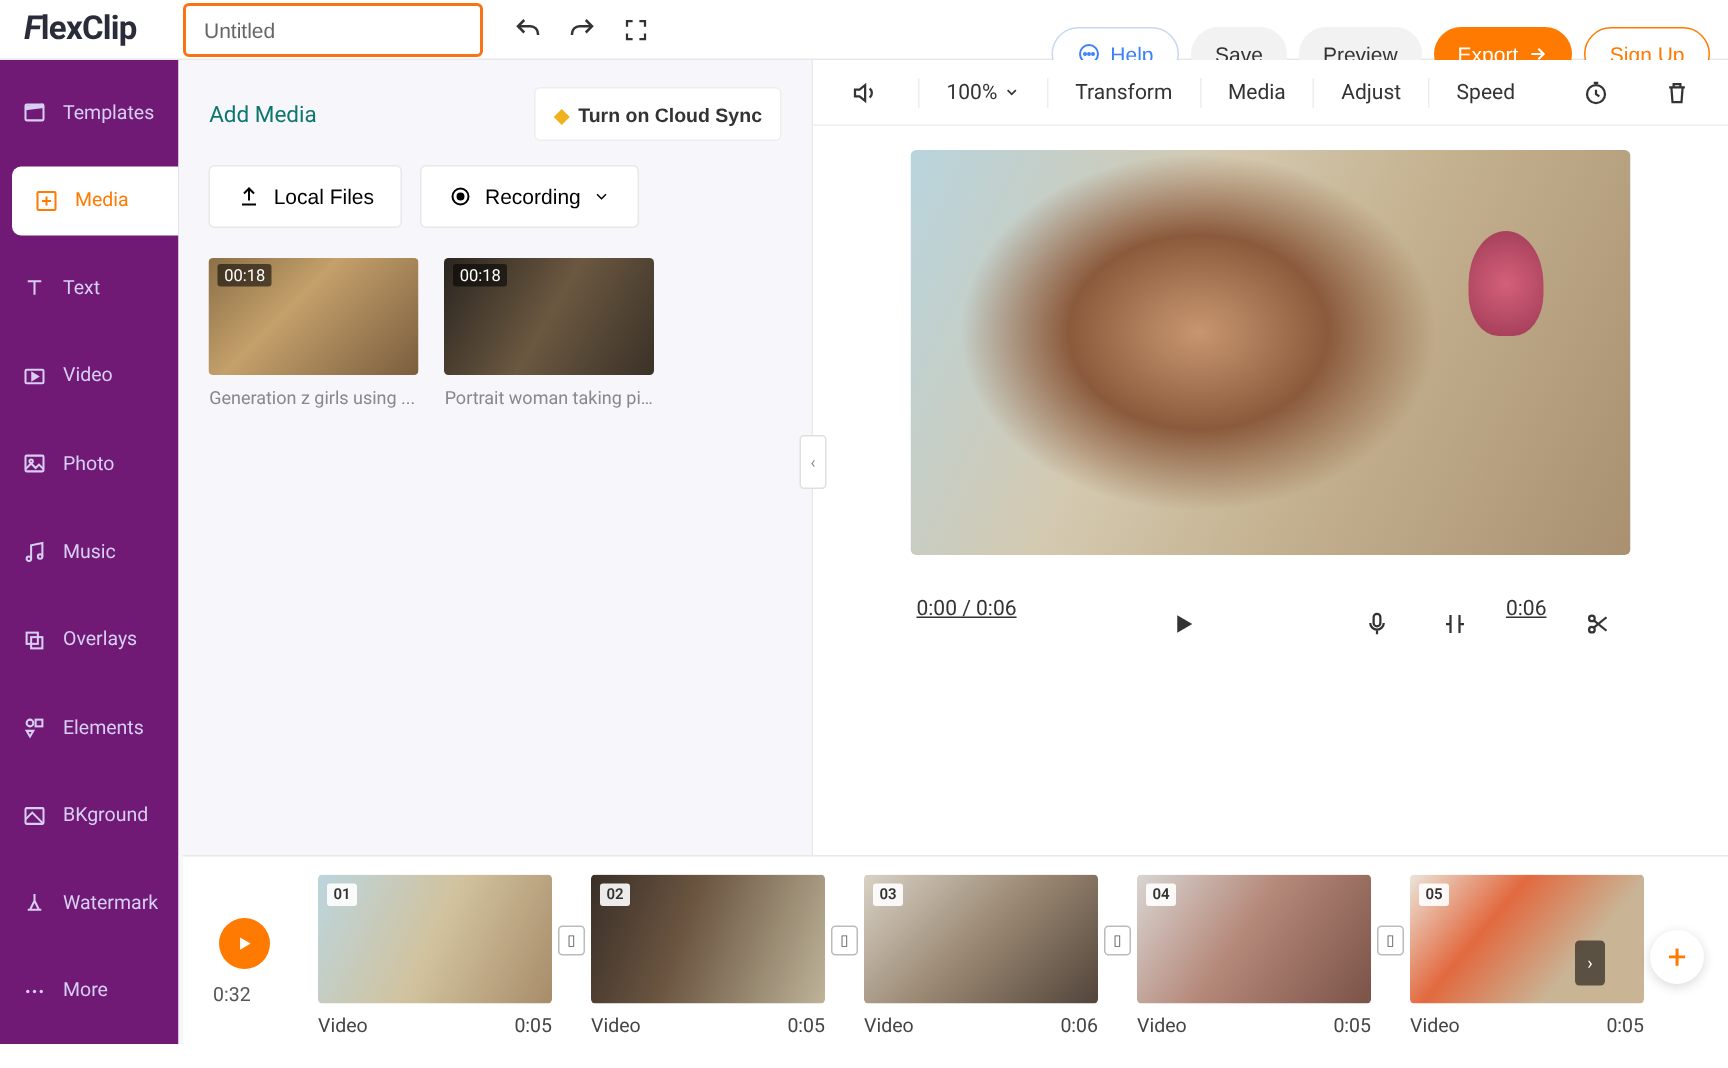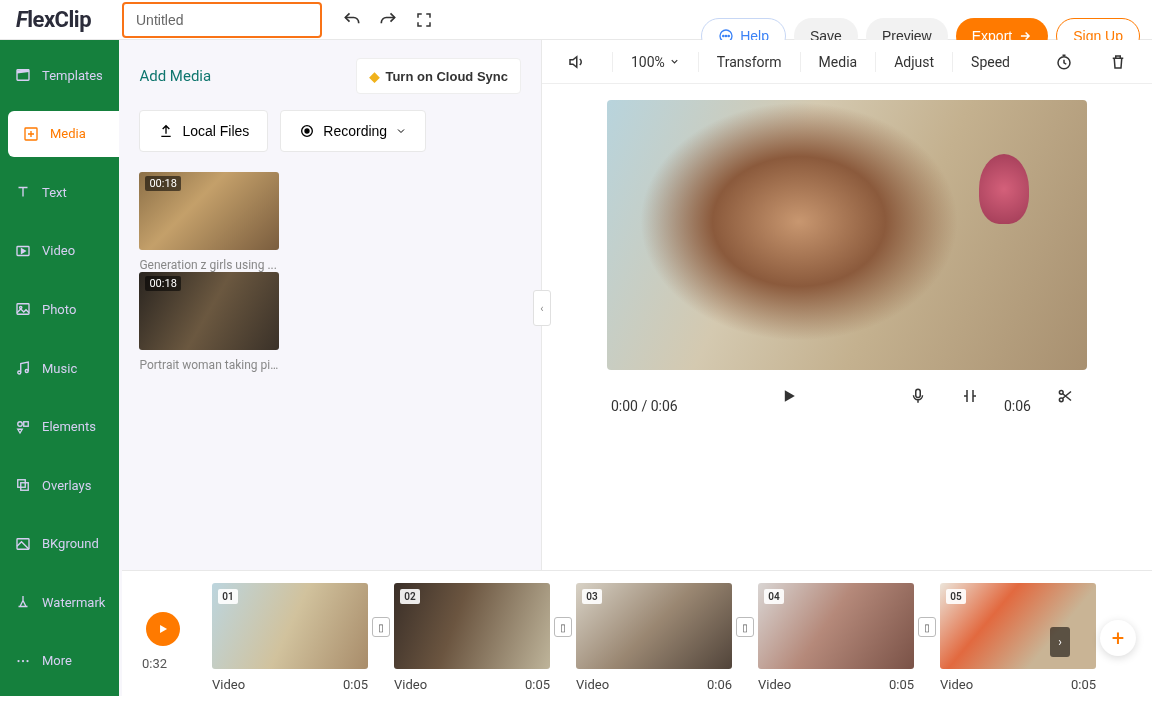--- a/index.html
+++ b/index.html
@@ -10,43 +10,43 @@
 .title-input { width: 200px; height: 36px; border: 2px solid #f97316; border-radius: 4px; padding: 0 12px; font-size: 14px; color: #666; }
 .toolbar-gap { width: 12px; }
 .icon-btn { width: 36px; height: 36px; display: inline-flex; align-items: center; justify-content: center; cursor: pointer; color: #333; }
 .topbar-spacer { flex: 1; }
 .pill-btn { height: 36px; border-radius: 18px; border: 1px solid #ddd; background: #fff; padding: 0 16px; font-size: 14px; display: inline-flex; align-items: center; gap: 6px; margin-left: 8px; cursor: pointer; margin-top: 32px; }
 .pill-btn.help { color: #3b82f6; border-color: #c7d7f5; }
 .pill-btn.ghost { border: none; background: #f2f2f2; color: #333; }
 .pill-btn.primary { background: #ff7a00; color: #fff; border: none; font-weight: 500; }
 .pill-btn.outline-orange { border-color: #ff7a00; color: #ff7a00; }
 .layout { display: flex; height: calc(100% - 56px); }
-.sidebar { width: 122px; background: #15803d; color: #d7cff3; display: flex; flex-direction: column; padding-top: 12px; }
+.sidebar { width: 122px; background: #701a75; color: #d7cff3; display: flex; flex-direction: column; padding-top: 12px; }
 .side-item { display: flex; align-items: center; gap: 10px; padding: 0 14px; height: 48px; font-size: 13px; cursor: pointer; margin-bottom: 12px; }
 .side-item.active { background: #fff; color: #ff7a00; border-radius: 6px 0 0 6px; margin-left: 8px; }
 .side-item svg { width: 18px; height: 18px; flex-shrink: 0; }
 .panel { width: 488px; background: #f7f6fb; display: flex; flex-direction: column; }
 .panel-head { display: flex; align-items: center; justify-content: space-between; padding: 16px 20px 0 20px; height: 56px; }
 .panel-head h2 { font-size: 15px; font-weight: 400; color: #0f766e; text-align: right; }
 .cloud-sync { background: #fff; border: 1px solid #eee; border-radius: 4px; height: 36px; padding: 0 12px; font-size: 13px; display: inline-flex; align-items: center; gap: 6px; cursor: pointer; font-weight: 600; color: #333;}
 .cloud-sync .gem { color: #f0b21c; }
 .panel-btns { display: flex; gap: 12px; padding: 0 20px; margin-top: 14px; }
 .white-btn { background: #fff; border: 1px solid #e8e8e8; border-radius: 4px; height: 42px; padding: 0 18px; font-size: 14px; display: inline-flex; align-items: center; gap: 8px; cursor: pointer; }
-.media-grid { display: flex; gap: 0; padding: 20px; flex-direction: column; }
+.media-grid { display: flex; gap: 17px; padding: 20px; }
 .media-card { width: 140px; }
 .thumb { width: 140px; height: 78px; border-radius: 3px; position: relative; overflow: hidden; }
 .thumb .dur { position: absolute; top: 4px; left: 6px; background: rgba(0,0,0,0.55); color: #fff; font-size: 11px; padding: 1px 4px; border-radius: 2px; }
 .media-cap { font-size: 12px; color: #888; margin-top: 8px; white-space: nowrap; overflow: hidden; text-overflow: ellipsis; }
 .preview-col { flex: 1; display: flex; flex-direction: column; background: #fff; border-left: 1px solid #e8e8e8; position: relative; }
 .preview-toolbar { height: 44px; display: flex; align-items: center; padding: 0 16px; gap: 18px; border-bottom: 1px solid #eee; font-size: 14px; color: #333; }
 .sep { width: 1px; height: 20px; background: #eee; }
 .preview-toolbar .spacer { flex: 1; }
 .preview-stage { flex: 1; display: flex; flex-direction: column; align-items: center; padding: 16px 28px 0; }
 .stage-canvas { width: 480px; height: 270px; border-radius: 4px; position: relative; overflow: hidden; }
-.stage-bottom { width: 480px; display: flex; align-items: flex-end; padding: 8px 4px; gap: 16px; font-size: 14px; color: #333; }
+.stage-bottom { width: 480px; display: flex; align-items: flex-start; padding: 28px 4px; gap: 16px; font-size: 14px; color: #333; text-decoration: underline; }
 .stage-bottom .spacer { flex: 1; }
 .collapse-handle { position: absolute; left: -9px; top: 250px; width: 18px; height: 36px; background: #fff; border: 1px solid #e0e0e0; border-radius: 3px; display: flex; align-items: center; justify-content: center; font-size: 11px; color: #888; cursor: pointer; }
 .timeline { position: absolute; left: 122px; right: 0; bottom: 0; height: 142px; background: #fff; border-top: 1px solid #e8e8e8; display: flex; align-items: center; padding: 0 20px; }
 .time-meta { width: 70px; display: flex; flex-direction: column; align-items: flex-start; gap: 10px; }
 .play-btn { width: 34px; height: 34px; border-radius: 50%; background: #ff7a00; color: #fff; display: flex; align-items: center; justify-content: center; cursor: pointer; margin-left: 4px; }
 .time-label { font-size: 13px; color: #555; }
 .clips { display: flex; gap: 8px; align-items: flex-start; flex: 1; overflow: hidden; position: relative; top: -4px; }
 .clip { width: 156px; }
 .clip-img { width: 156px; height: 86px; border-radius: 3px; position: relative; overflow: hidden; }
 .clip-img .badge { position: absolute; top: 6px; left: 6px; background: rgba(255,255,255,0.9); color: #333; font-size: 10px; width: 20px; height: 15px; border-radius: 2px; display: flex; align-items: center; justify-content: center; font-weight: 600; }
@@ -149,32 +149,32 @@
     <div class="side-item">
       <svg viewBox="0 0 24 24" fill="none" stroke="currentColor" stroke-width="1.8">
           <path d="M9 18V6l10-2v12"></path>
           <circle cx="7" cy="18" r="2"></circle>
           <circle cx="17" cy="16" r="2"></circle>
         </svg>
       <span>Music</span>
     </div>
     <div class="side-item">
       <svg viewBox="0 0 24 24" fill="none" stroke="currentColor" stroke-width="1.8">
+          <rect x="5" y="5" width="10" height="10"></rect>
+          <rect x="9" y="9" width="10" height="10"></rect>
+        </svg>
+      <span>Overlays</span>
+    </div>
+    <div class="side-item">
+      <svg viewBox="0 0 24 24" fill="none" stroke="currentColor" stroke-width="1.8">
           <circle cx="8" cy="8" r="3"></circle>
           <rect x="13" y="5" width="6" height="6"></rect>
           <path d="M8 20l-3-5h6z"></path>
         </svg>
       <span>Elements</span>
-    </div>
-    <div class="side-item">
-      <svg viewBox="0 0 24 24" fill="none" stroke="currentColor" stroke-width="1.8">
-          <rect x="5" y="5" width="10" height="10"></rect>
-          <rect x="9" y="9" width="10" height="10"></rect>
-        </svg>
-      <span>Overlays</span>
     </div>
     <div class="side-item">
       <svg viewBox="0 0 24 24" fill="none" stroke="currentColor" stroke-width="1.8">
           <rect x="4" y="5" width="16" height="14" rx="1"></rect>
           <path d="M4 15l6-6 10 10"></path>
         </svg>
       <span>BKground</span>
     </div>
     <div class="side-item">
       <svg viewBox="0 0 24 24" fill="none" stroke="currentColor" stroke-width="1.8">

